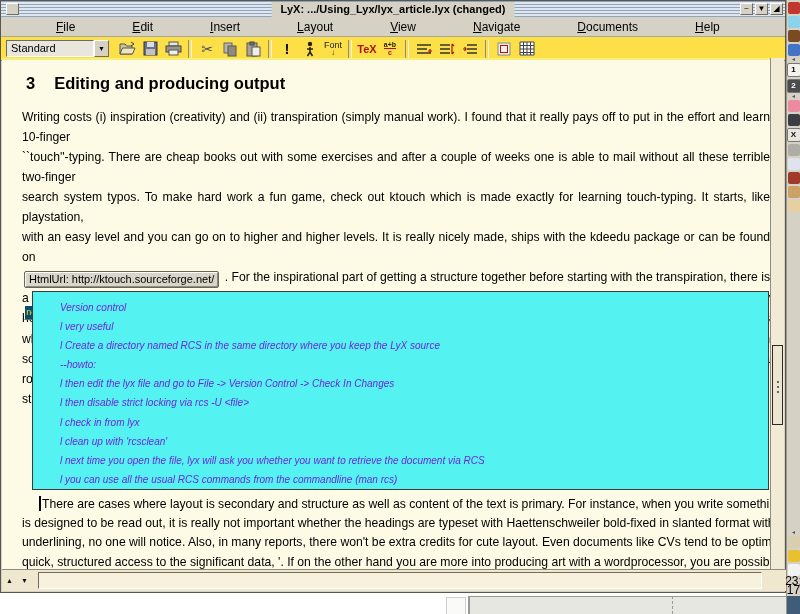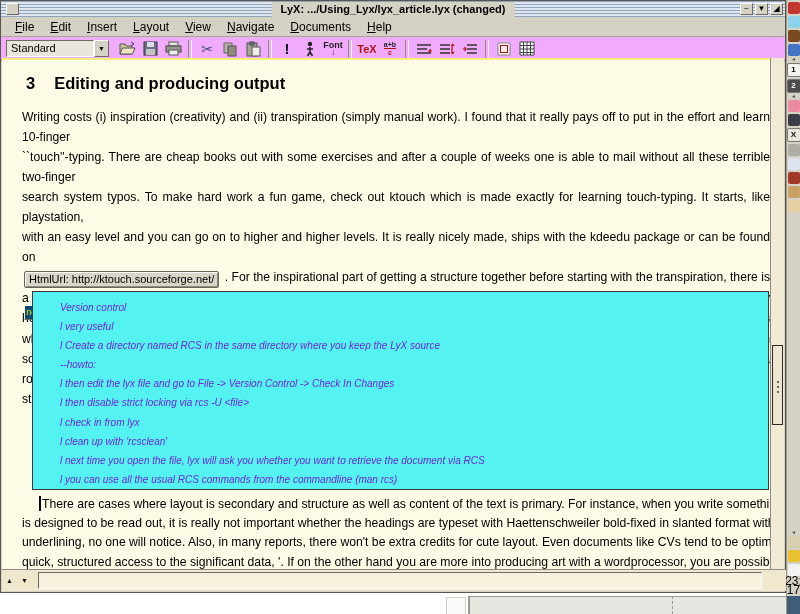--- a/index.html
+++ b/index.html
@@ -25,40 +25,40 @@
     white-space:nowrap;line-height:15px;}
   .tb-btn{width:13px;height:12px;background:#d5d1c5;border:1px solid;
     border-color:#fff #6f6b5f #6f6b5f #fff;font-size:8px;line-height:10px;
     text-align:center;color:#000;box-sizing:border-box;flex:none;}
   #win-menu-btn{margin-left:5px;}
   #tb-right{position:absolute;right:2px;display:flex;gap:2px;}
 
   
   #menubar{height:19px;background:#d5d1c5;border-bottom:1px solid #aaa69a;
     display:flex;align-items:center;padding-left:6px;font-size:12px;color:#000;}
-  .menu-item{padding:1px 8px;cursor:default;}
+  .menu-item{padding:1px 8px;cursor:default;margin-left:41px;}
   .menu-item u{text-underline-offset:1px;}
 
   
-  #toolbar{height:23px;background:#f0abfc;display:flex;align-items:center;
+  #toolbar{height:23px;background:#fde047;display:flex;align-items:center;
     padding-left:5px;gap:1px;border-bottom:1px solid #8f8b7f;}
   #style-combo{display:flex;align-items:center;height:17px;margin-right:6px;}
   #style-combo .field{width:88px;height:17px;background:#e9e6dd;border:1px solid;
     border-color:#6f6b5f #fff #fff #6f6b5f;font-size:11px;padding:1px 4px 0;
     box-sizing:border-box;color:#000;}
   #style-combo .arrow{width:15px;height:17px;background:#d5d1c5;border:1px solid;
     border-color:#fff #6f6b5f #6f6b5f #fff;font-size:7px;text-align:center;
     line-height:16px;box-sizing:border-box;}
   .tbtn{width:22px;height:21px;display:flex;align-items:center;justify-content:center;
     color:#333;flex:none;}
   .tsep{width:2px;height:18px;margin:0 3px;border-left:1px solid #8f8b7f;
     border-right:1px solid #f4f2ec;flex:none;}
   .glyph-cut{font-size:14px;color:#44506a;}
   .glyph-emph{font-size:15px;font-weight:bold;color:#111;}
-  .glyph-font{font-size:9px;font-weight:bold;color:#222;line-height:8px;text-align:center;}
+  .glyph-font{font-size:9px;font-weight:normal;color:#222;line-height:8px;text-align:center;}
   .glyph-font small{font-size:8px;display:block;}
   .glyph-tex{font-size:11px;font-weight:bold;color:#b01010;}
   .glyph-math{font-size:7px;line-height:7px;text-align:center;color:#222;font-weight:bold;}
   .glyph-math .bot{display:block;border-top:1px solid #b01010;color:#b01010;}
 
   
   #canvas{position:absolute;left:1px;top:57px;width:770px;height:513px;
     background:#fdfbe6;overflow:hidden;}
   #canvas-topline{position:absolute;left:0;top:0;width:100%;height:2px;background:#f6ef7b;}
   #doc-heading{position:absolute;left:24px;top:16px;font-size:16.5px;font-weight:bold;color:#000;}

